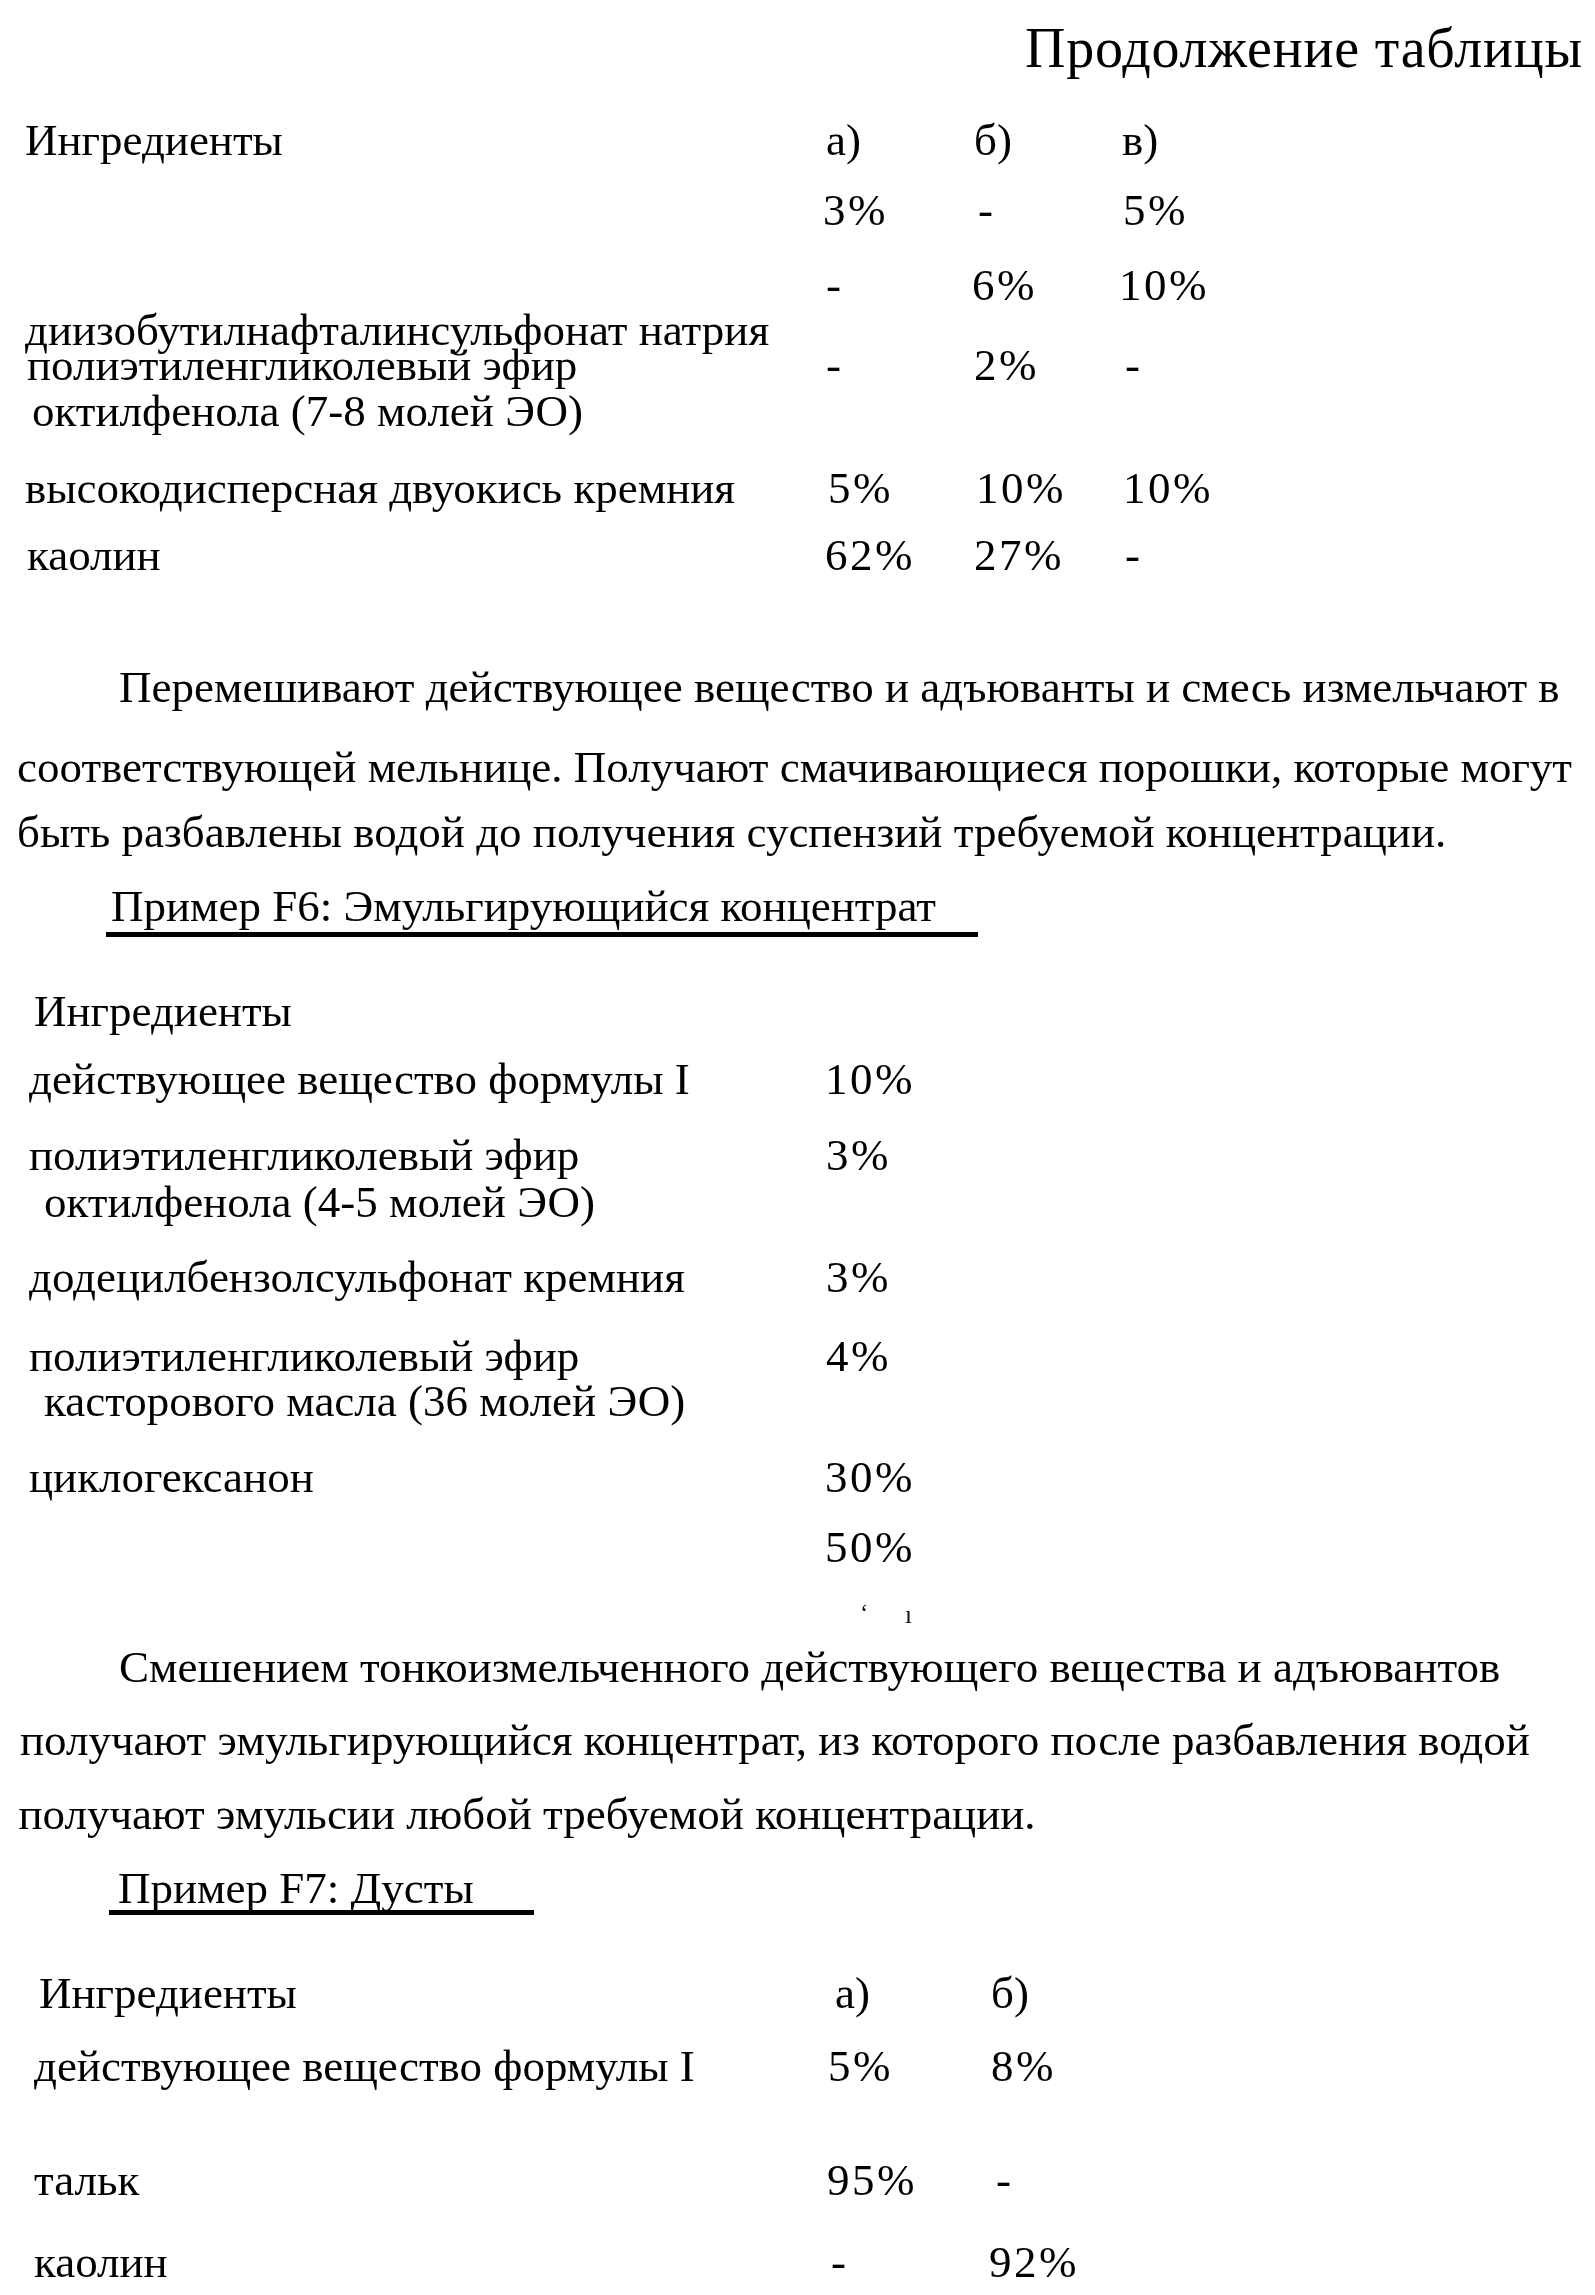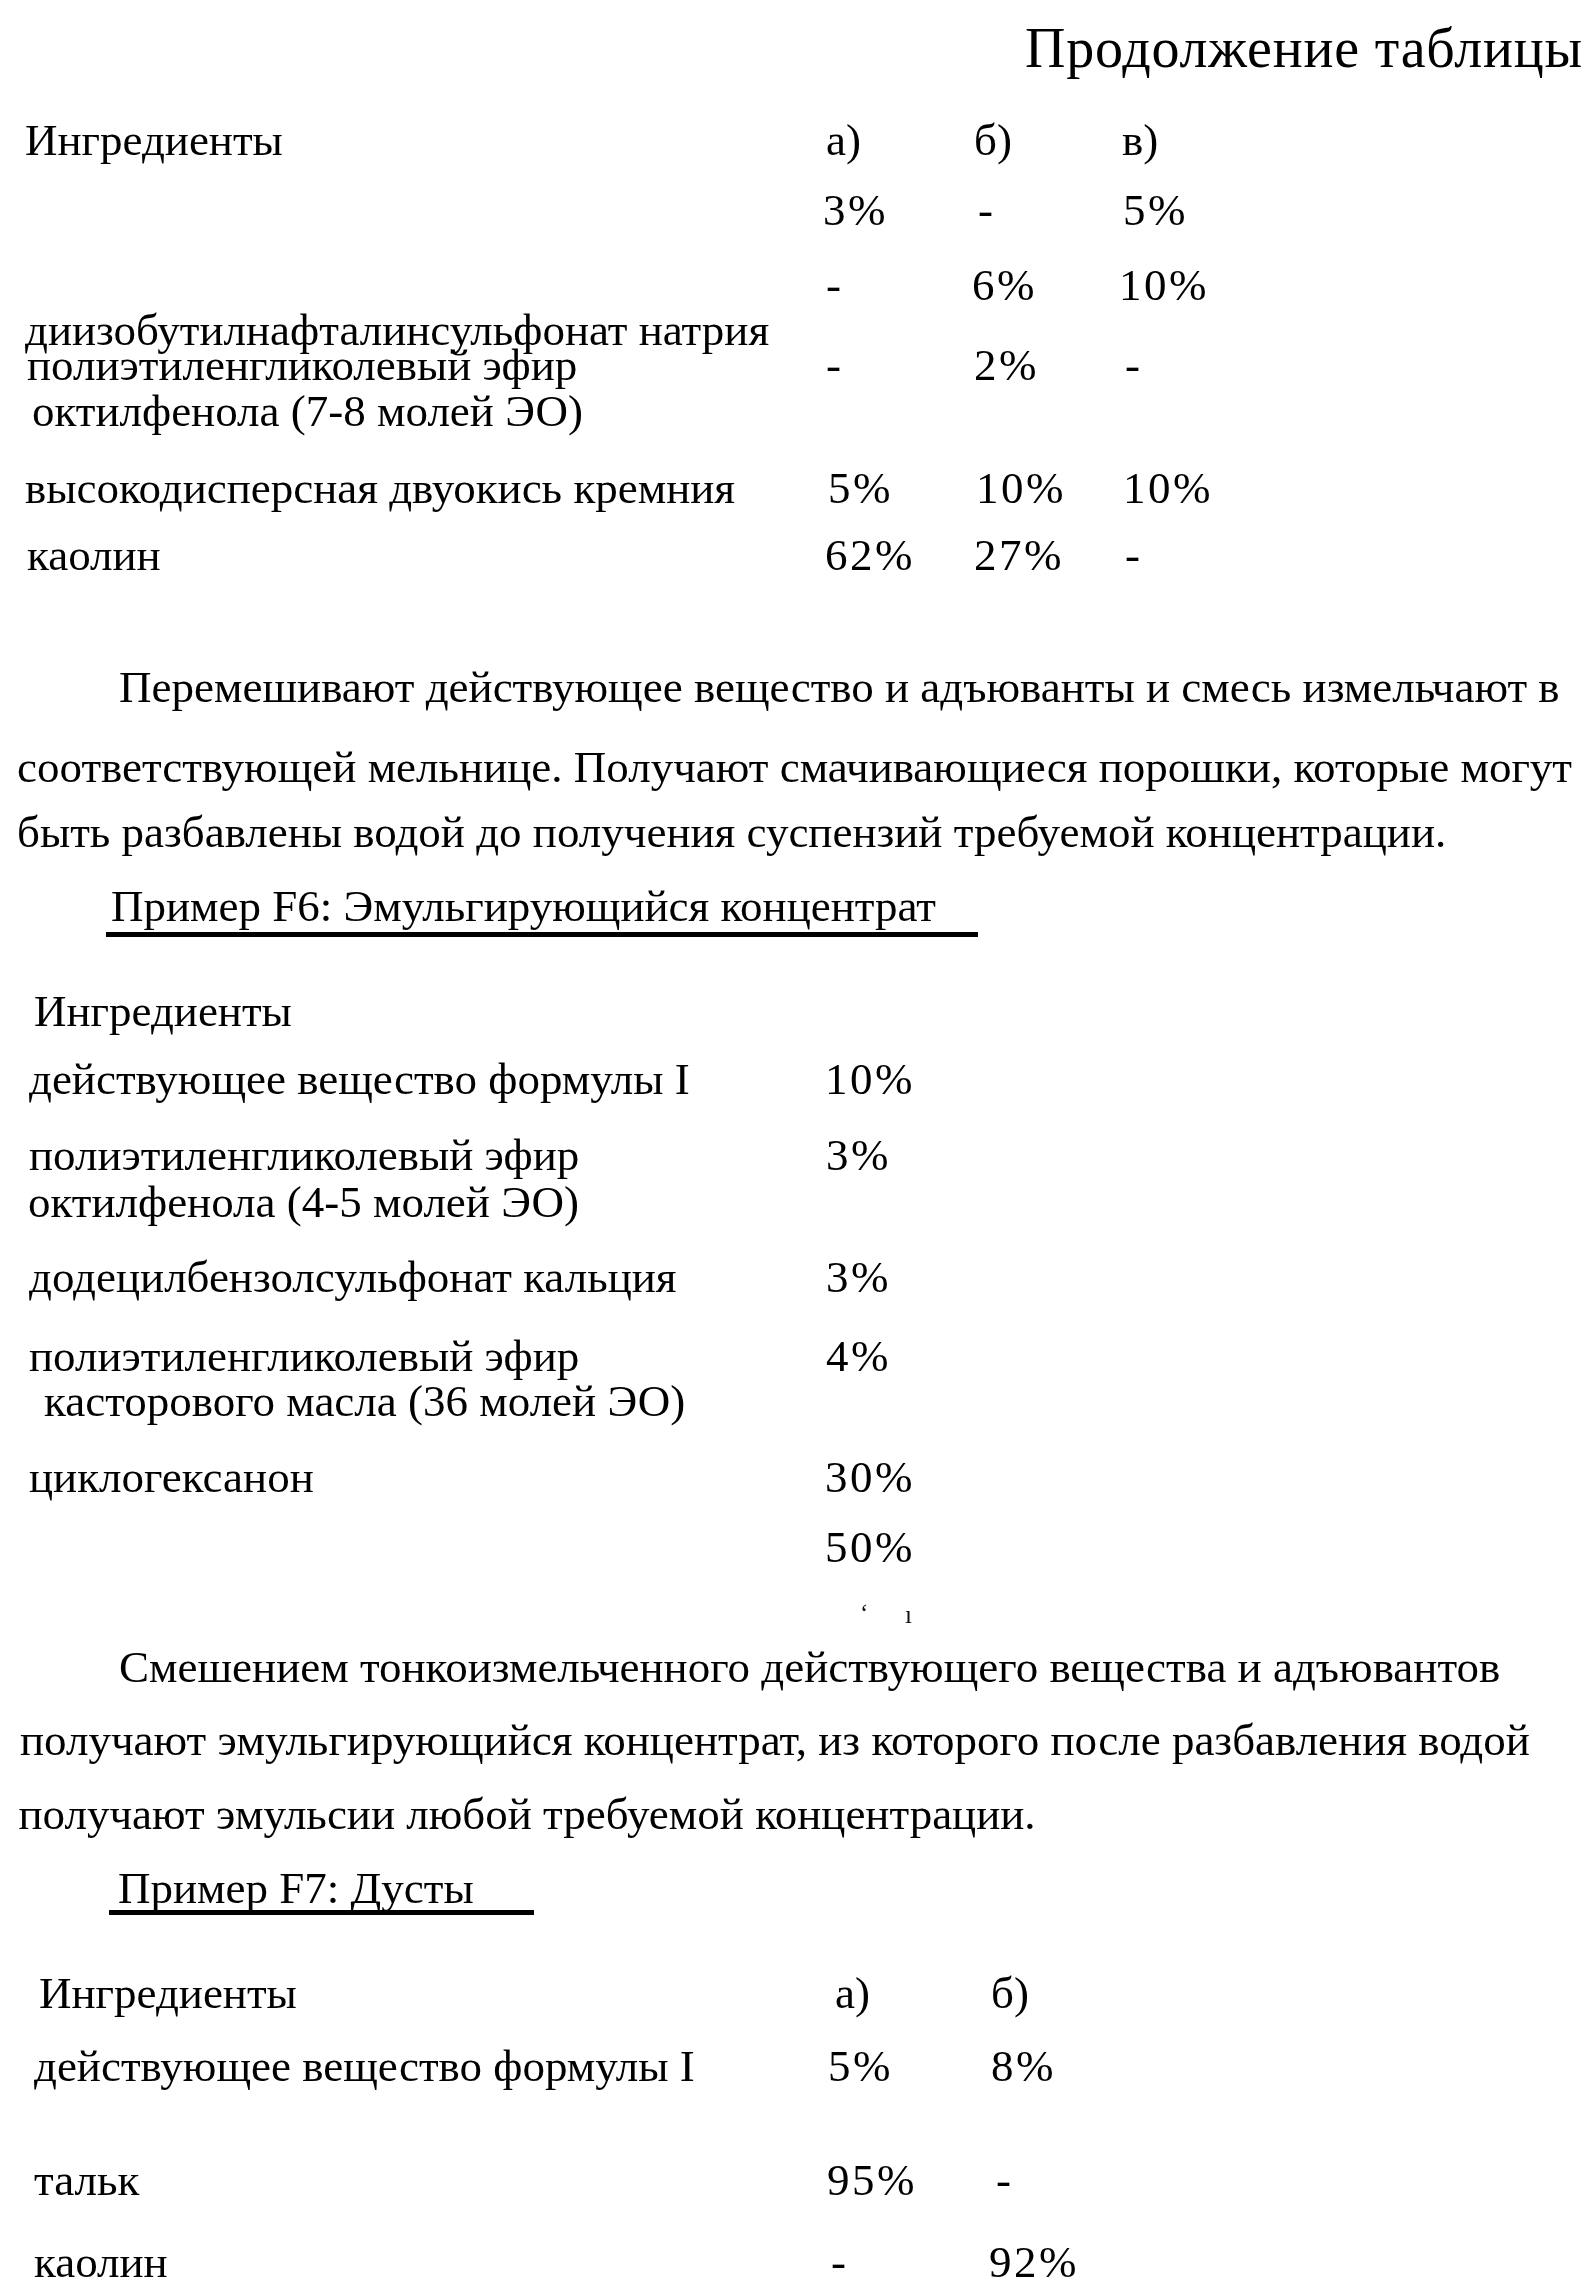--- a/index.html
+++ b/index.html
@@ -68,24 +68,24 @@
 
   <div class="t" style="left:111px; top:884px;">Пример F6: Эмульгирующийся концентрат</div>
   <div class="rule" style="left:106px; top:932px; width:872px;"></div>
 
   <div class="t" style="left:34px; top:989px;">Ингредиенты</div>
 
   <div class="t" style="left:29px;  top:1057px;">действующее вещество формулы I</div>
   <div class="t val" style="left:825px; top:1057px;">10%</div>
 
   <div class="t" style="left:29px;  top:1133px;">полиэтиленгликолевый эфир</div>
-  <div class="t" style="left:28px;  top:1180px;">октилфенола (4-5 молей ЭО)</div>
+  <div class="t" style="left:44px;  top:1180px;">октилфенола (4-5 молей ЭО)</div>
   <div class="t val" style="left:826px; top:1133px;">3%</div>
 
-  <div class="t" style="left:29px;  top:1255px;">додецилбензолсульфонат кальция</div>
+  <div class="t" style="left:29px;  top:1255px;">додецилбензолсульфонат кремния</div>
   <div class="t val" style="left:826px; top:1255px;">3%</div>
 
   <div class="t" style="left:29px;  top:1334px;">полиэтиленгликолевый эфир</div>
   <div class="t" style="left:29px;  top:1379px;margin-left:15px;">касторового масла (36 молей ЭО)</div>
   <div class="t val" style="left:826px; top:1334px;">4%</div>
 
   <div class="t" style="left:29px;  top:1455px;">циклогексанон</div>
   <div class="t val" style="left:825px; top:1455px;">30%</div>
 
   <div class="t val" style="left:825px; top:1525px;">50%</div>

